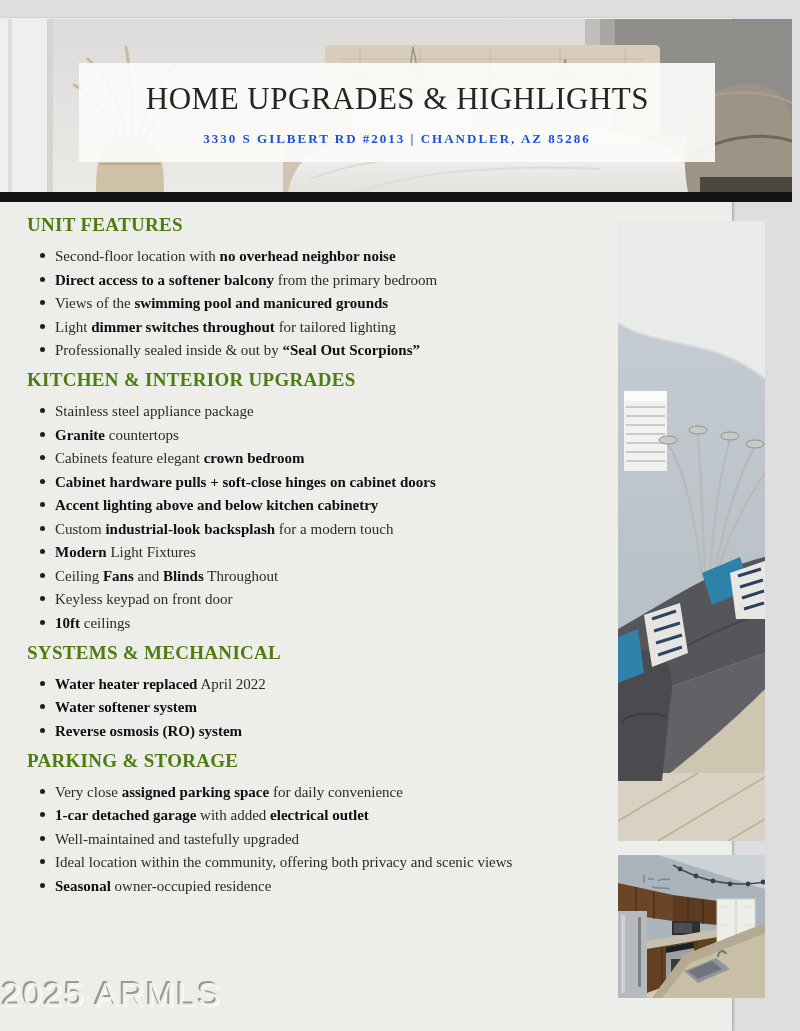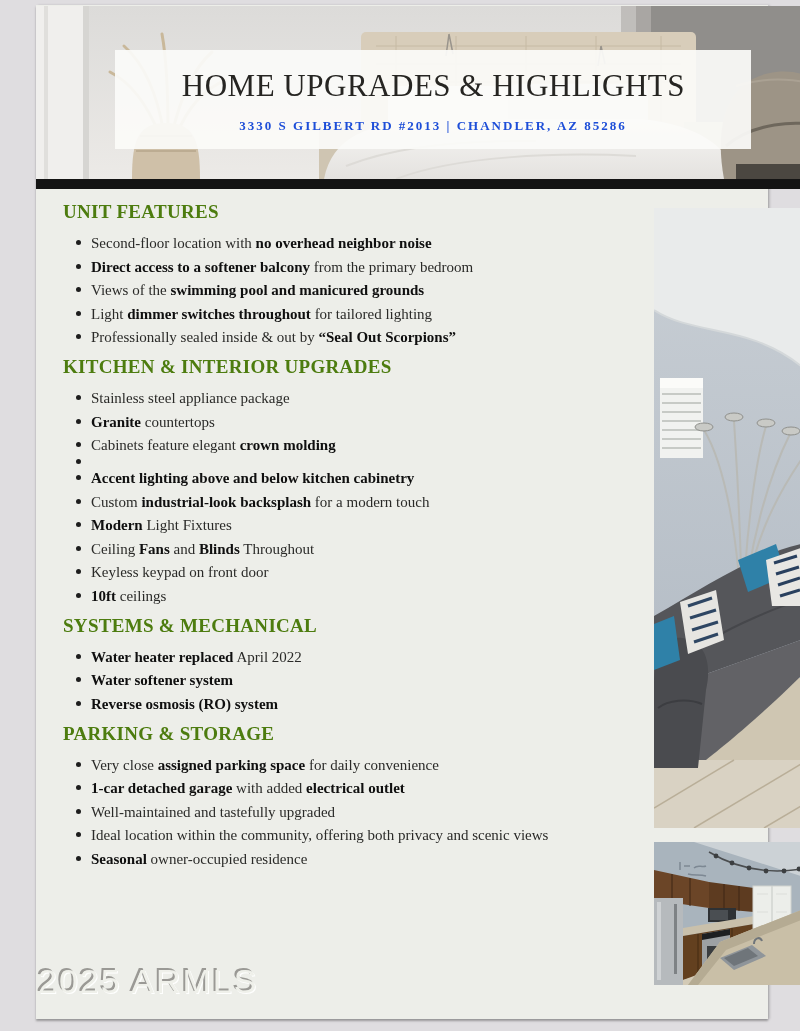--- a/index.html
+++ b/index.html
@@ -2,24 +2,23 @@
 <html><head>
 <meta charset="utf-8">
 <style>
   html,body{margin:0;padding:0;}
   body{
     width:800px;height:1031px;position:relative;overflow:hidden;
     background:#dfdde0;
     font-family:"Liberation Serif","DejaVu Serif",serif;
   }
   .page{
-    position:absolute;left:0;top:5px;width:732px;height:1014px;
+    position:absolute;left:0;top:18px;width:732px;height:1014px;
     background:#edeee9;
     box-shadow:0 2px 2px rgba(90,90,90,.5),2px 0 2px rgba(140,140,140,.35);
-    margin-left:36px;
   }
   
   .header{position:absolute;left:0;top:1px;width:792px;height:173px;overflow:hidden;}
   .header svg{display:block;width:100%;height:100%;}
   .title-box{
     position:absolute;left:79px;top:44px;width:636px;height:99px;
     background:rgba(251,251,249,.93);
     display:flex;flex-direction:column;align-items:center;justify-content:center;
   }
   .title-box h1{
@@ -169,24 +168,25 @@
             <li>
               <span class="dot"></span>
               <span>Stainless steel appliance package</span>
             </li>
             <li>
               <span class="dot"></span>
               <span><b>Granite</b> countertops</span>
             </li>
             <li>
               <span class="dot"></span>
-              <span>Cabinets feature elegant <b>crown molding</b></span>
-            </li>
-            <li>
-              <span class="dot"></span>
+              <span>Cabinets feature elegant <b>crown bedroom</b></span>
+            </li>
+            <li>
+              <span class="dot"></span>
+              <span><b>Cabinet hardware pulls + soft-close hinges on cabinet doors</b></span>
             </li>
             <li>
               <span class="dot"></span>
               <span><b>Accent lighting above and below kitchen cabinetry</b></span>
             </li>
             <li>
               <span class="dot"></span>
               <span>Custom <b>industrial-look backsplash</b> for a modern touch</span>
             </li>
             <li>

